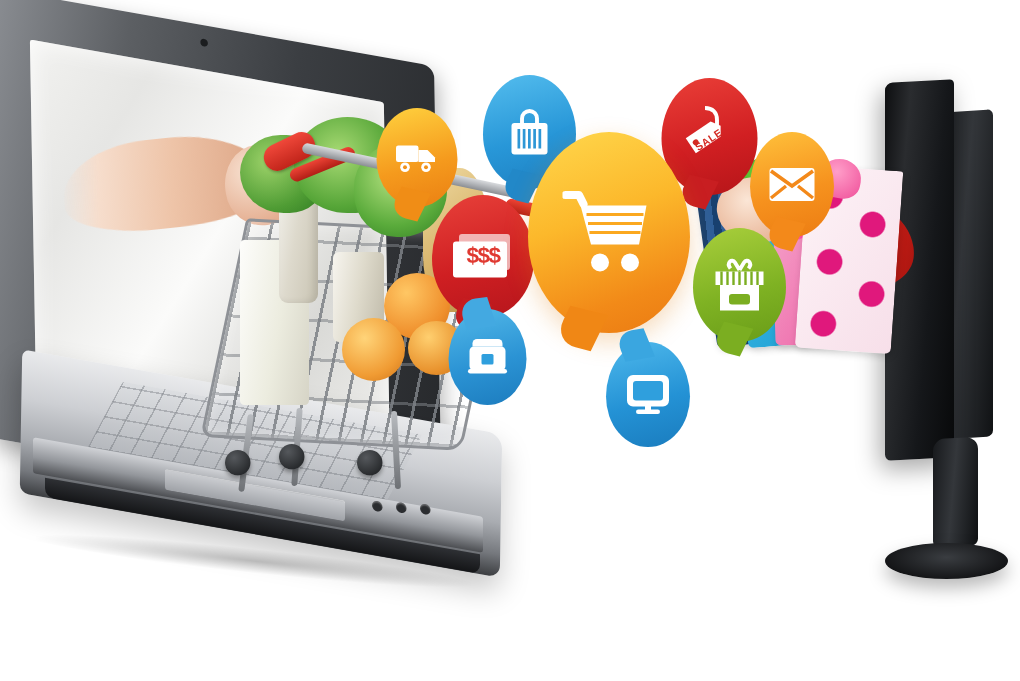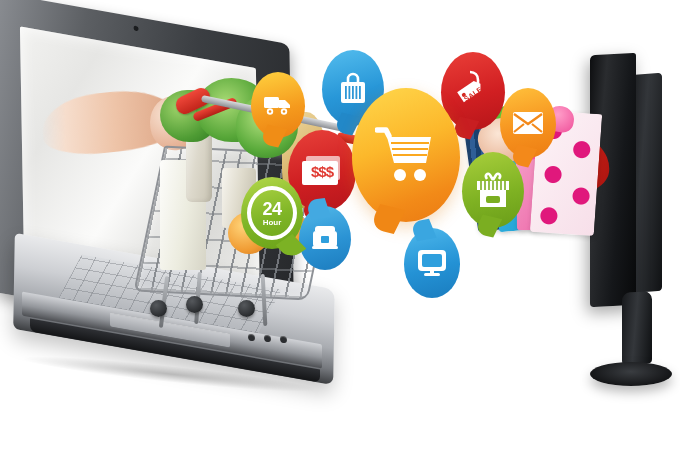--- a/index.html
+++ b/index.html
@@ -430,26 +430,20 @@
 
   <div class="bubble b-phone">
     <svg width="28" height="28" viewBox="0 0 28 28">
       <path d="M7 2h14a3 3 0 0 1 3 3v2H4V5a3 3 0 0 1 3-3z" fill="#fff"></path>
       <rect x="2" y="7" width="24" height="16" rx="3" fill="#fff"></rect>
       <rect x="10" y="12" width="8" height="7" rx="1" fill="#2f9fdd"></rect>
       <rect x="1" y="22" width="26" height="3" rx="1.5" fill="#fff"></rect>
     </svg>
   </div>
 
-  <div class="bubble b-24">
-    <div class="ring24">
-      <span class="n">24</span>
-      <span class="h">Hour</span>
-    </div>
-  </div>
 
   <div class="monitor">
     <div class="mon-back"></div>
     <div class="mon-panel"></div>
     <div class="mon-neck"></div>
     <div class="mon-base"></div>
   </div>
 
   <div class="arm-red"></div>
   <div class="bag bag-navy"></div>

